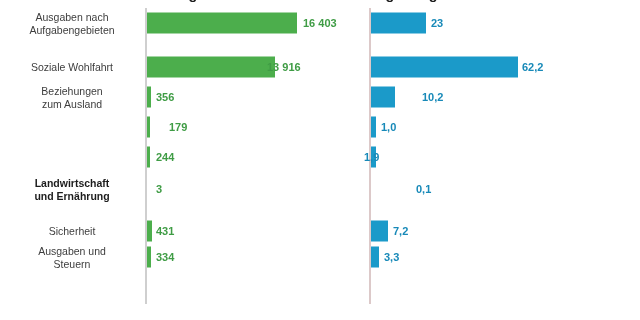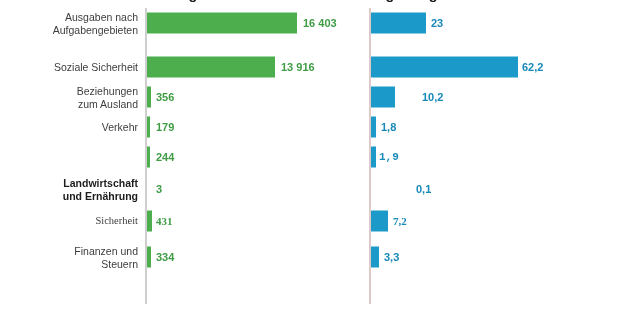--- a/index.html
+++ b/index.html
@@ -53,21 +53,21 @@
     width: 640px;
     height: 30px;
   }
 
   .cat-label {
     position: absolute;
     left: 6px;
     top: 50%;
     transform: translateY(-50%);
     width: 132px;
-    text-align: right;
+    text-align: center;
     font-size: 10.5px;
     line-height: 12.5px;
     color: #3d3d3d;
     white-space: pre-line;
   }
   .row.highlight .cat-label {
     font-weight: bold;
     color: #1c1c1c;
   }
   .bar-green {
@@ -127,70 +127,69 @@
     <div class="row" style="top:0px;">
       <div class="cat-label">Ausgaben nach
 Aufgabengebieten</div>
       <div class="bar-green" style="width:150.5px;"></div>
       <div class="val-green" style="left:303px;">16 403</div>
       <div class="bar-blue" style="width:55.5px;"></div>
       <div class="val-blue" style="left:431px;">23</div>
     </div>
 
     <div class="row" style="top:44px;">
-      <div class="cat-label">Soziale Sicherheit</div>
+      <div class="cat-label">Soziale Wohlfahrt</div>
       <div class="bar-green" style="width:128.5px;"></div>
-      <div class="val-green" style="left:281px;">13 916</div>
+      <div class="val-green" style="left:267px;">13 916</div>
       <div class="bar-blue" style="width:147px;"></div>
       <div class="val-blue" style="left:522px;">62,2</div>
     </div>
 
     <div class="row" style="top:74px;">
       <div class="cat-label">Beziehungen
 zum Ausland</div>
       <div class="bar-green" style="width:4.5px;"></div>
       <div class="val-green" style="left:156px;">356</div>
       <div class="bar-blue" style="width:24px;"></div>
       <div class="val-blue" style="left:422px;">10,2</div>
     </div>
 
     <div class="row" style="top:104px;">
-      <div class="cat-label">Verkehr</div>
       <div class="bar-green" style="width:3.5px;"></div>
-      <div class="val-green" style="left:156px;text-align:right;">179</div>
+      <div class="val-green" style="left:169px;text-align:right;">179</div>
       <div class="bar-blue" style="width:5px;"></div>
-      <div class="val-blue" style="left:381px;">1,8</div>
+      <div class="val-blue" style="left:381px;">1,0</div>
     </div>
 
     <div class="row" style="top:134px;">
       <div class="bar-green" style="width:3px;"></div>
       <div class="val-green" style="left:156px;">244</div>
       <div class="bar-blue" style="width:5px;"></div>
-      <div class="val-blue" style="left:379px;font-family:Liberation Mono, monospace;">1,9</div>
+      <div class="val-blue" style="left:364px;">1,9</div>
     </div>
 
     <div class="row highlight" style="top:166px;">
       <div class="cat-label">Landwirtschaft
 und Ernährung</div>
       <div class="bar-green" style="width:0px;"></div>
       <div class="val-green" style="left:156px;">3</div>
       <div class="bar-blue" style="width:0px;"></div>
       <div class="val-blue" style="left:378px;margin-left:38px;">0,1</div>
     </div>
 
-    <div class="row" style="top:198px;font-family:Liberation Serif, serif;">
+    <div class="row" style="top:208px;">
       <div class="cat-label">Sicherheit</div>
       <div class="bar-green" style="width:5px;"></div>
       <div class="val-green" style="left:156px;">431</div>
       <div class="bar-blue" style="width:17.5px;"></div>
       <div class="val-blue" style="left:393px;">7,2</div>
     </div>
 
     <div class="row" style="top:234px;">
-      <div class="cat-label">Finanzen und
+      <div class="cat-label">Ausgaben und
 Steuern</div>
       <div class="bar-green" style="width:4.5px;"></div>
       <div class="val-green" style="left:156px;">334</div>
       <div class="bar-blue" style="width:8px;"></div>
       <div class="val-blue" style="left:384px;">3,3</div>
     </div>
 
   </div>
 </div>
 

